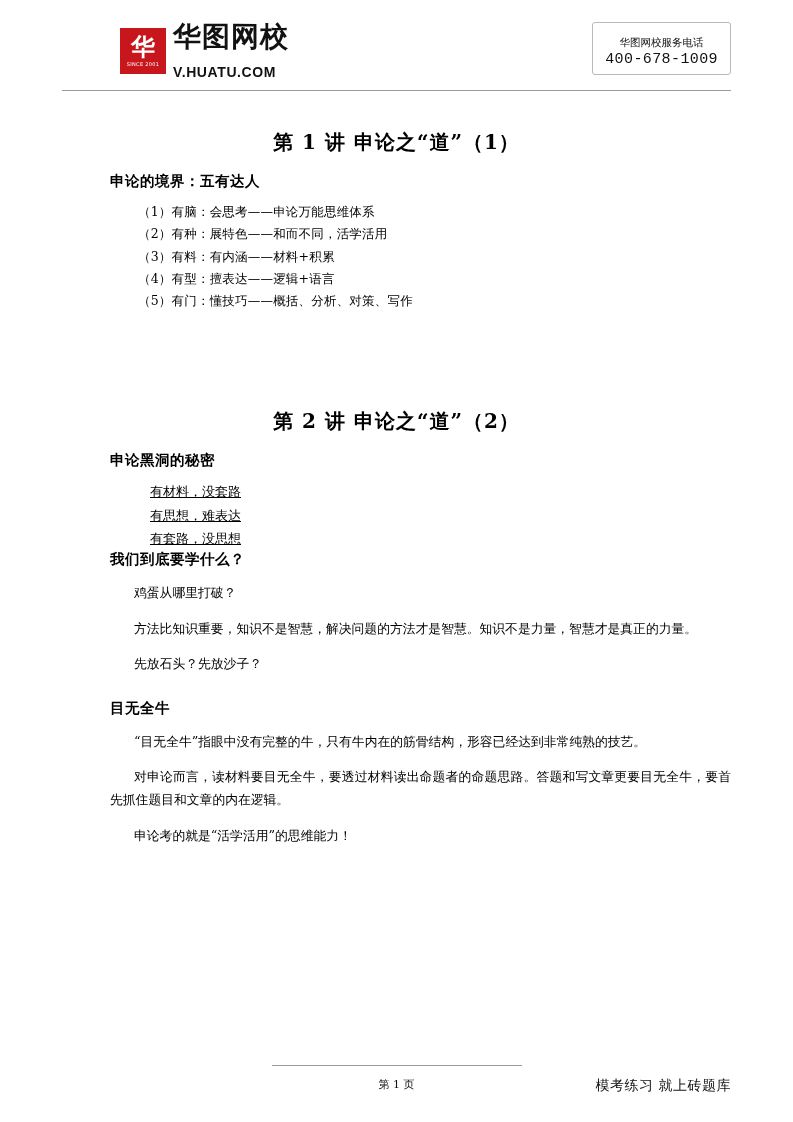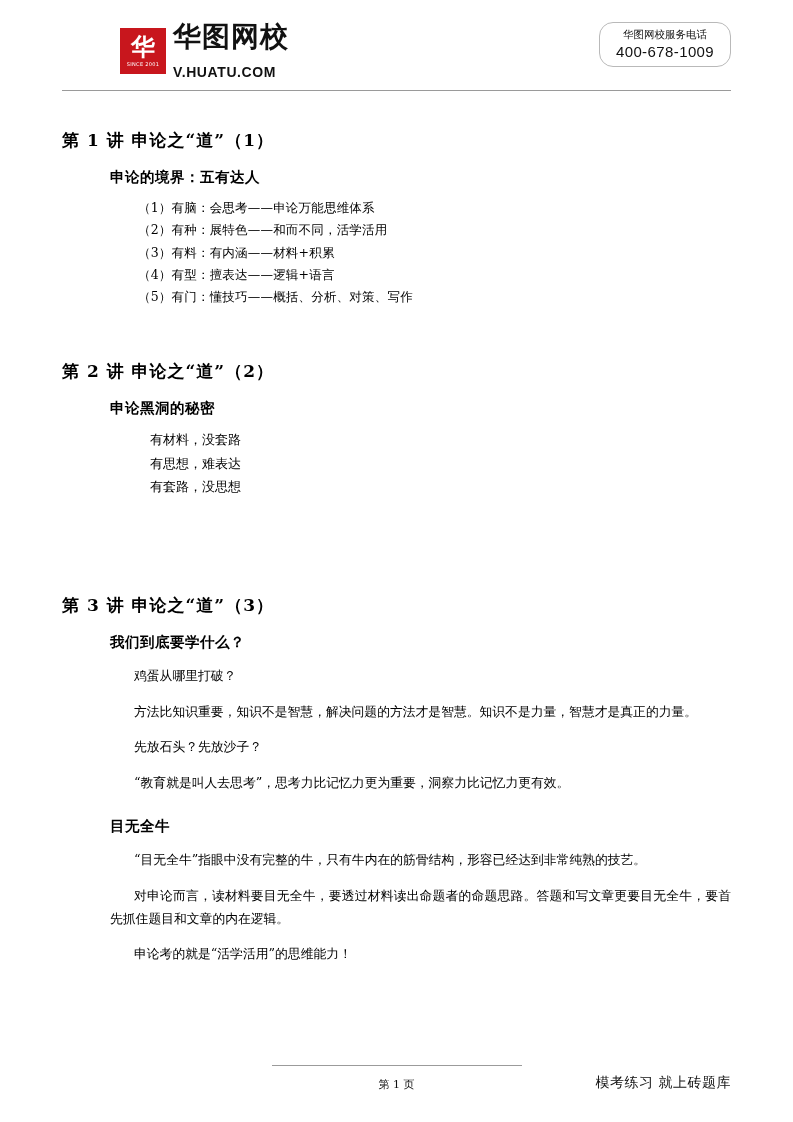--- a/index.html
+++ b/index.html
@@ -70,54 +70,54 @@
     font-size: 14px;
     font-weight: bold;
     letter-spacing: 0.6px;
     color: #111;
     margin-top: 13px;
     font-family: "Liberation Sans", sans-serif;
   }
 
   .contact-box {
     border: 1px solid #b9b9b9;
-    border-radius: 14px;
-    padding: 4px 12px 6px 12px;
+    border-radius: 3px;
+    padding: 12px 12px 6px 12px;
     text-align: center;
     min-width: 132px;
     background: #fff;
   }
   .contact-box .line1 {
     font-size: 10.5px;
     color: #111;
     line-height: 1.5;
     font-family: "DejaVu Sans", sans-serif;
   }
   .contact-box .line2 {
     font-size: 15px;
     color: #111;
     letter-spacing: 0.4px;
-    font-family: Liberation Sans, sans-serif;
+    font-family: Liberation Mono, monospace;
   }
 
   .hrule {
     border-top: 1px solid #9a9a9a;
     margin: 0 0 0 0;
   }
 
   
   .lecture-title {
-    text-align: left;
-    font-size: 17px;
+    text-align: center;
+    font-size: 20px;
     font-weight: bold;
     font-family: "DejaVu Serif", serif;
     letter-spacing: 1px;
     margin: 38px 0 16px 0;
   }
-  .lecture-title-2 { margin-top: 52px; }
+  .lecture-title-2 { margin-top: 96px; }
   .lecture-title-3 { margin-top: 96px; }
 
   .sub-head {
     font-size: 14.5px;
     font-weight: bold;
     font-family: "DejaVu Serif", serif;
     margin: 0 0 10px 48px;
     letter-spacing: 0.5px;
   }
   .sub-head.tight { margin-bottom: 8px; }
@@ -125,21 +125,21 @@
   .list {
     margin: 0 0 0 76px;
   }
   .list-item {
     font-size: 12.5px;
     font-family: "DejaVu Serif", serif;
     line-height: 1.78;
     letter-spacing: 0.2px;
   }
 
-  .plain-block { margin: 0 0 0 88px; }
+  .plain-block { margin: 0 0 0 88px; text-decoration: underline; }
   .plain-line {
     font-size: 13px;
     font-family: "DejaVu Serif", serif;
     line-height: 1.8;
   }
 
   .para-block { margin: 8px 0 0 48px; }
   .para {
     font-size: 12.8px;
     font-family: "DejaVu Serif", serif;
@@ -158,21 +158,21 @@
     bottom: 30px;
     padding: 0 62px;
   }
   .footer-rule {
     width: 250px;
     margin: 0 auto;
     border-top: 1px solid #9b9b9b;
   }
   .footer-row {
     display: flex;
-    align-items: flex-end;
+    align-items: flex-start;
     justify-content: center;
     position: relative;
     margin-top: 11px;
   }
   .page-num {
     font-size: 11px;
     font-family: "DejaVu Serif", serif;
     color: #111;
   }
   .footer-slogan {
@@ -220,28 +220,26 @@
   </div>
 
   <h1 class="lecture-title lecture-title-2">第 2 讲 申论之“道”（2）</h1>
   <h2 class="sub-head">申论黑洞的秘密</h2>
   <div class="plain-block">
     <div class="plain-line">有材料，没套路</div>
     <div class="plain-line">有思想，难表达</div>
     <div class="plain-line">有套路，没思想</div>
   </div>
 
-  <h1 class="lecture-title lecture-title-3">第 3 讲 申论之“道”（3）</h1>
 
   <h2 class="sub-head tight">我们到底要学什么？</h2>
   <div class="para-block">
     <p class="para">鸡蛋从哪里打破？</p>
     <p class="para">方法比知识重要，知识不是智慧，解决问题的方法才是智慧。知识不是力量，智慧才是真正的力量。</p>
     <p class="para">先放石头？先放沙子？</p>
-    <p class="para">“教育就是叫人去思考”，思考力比记忆力更为重要，洞察力比记忆力更有效。</p>
   </div>
 
   <div class="gap-sm"></div>
 
   <h2 class="sub-head tight">目无全牛</h2>
   <div class="para-block">
     <p class="para">“目无全牛”指眼中没有完整的牛，只有牛内在的筋骨结构，形容已经达到非常纯熟的技艺。</p>
     <p class="para">对申论而言，读材料要目无全牛，要透过材料读出命题者的命题思路。答题和写文章更要目无全牛，要首先抓住题目和文章的内在逻辑。</p>
     <p class="para">申论考的就是“活学活用”的思维能力！</p>
   </div>

